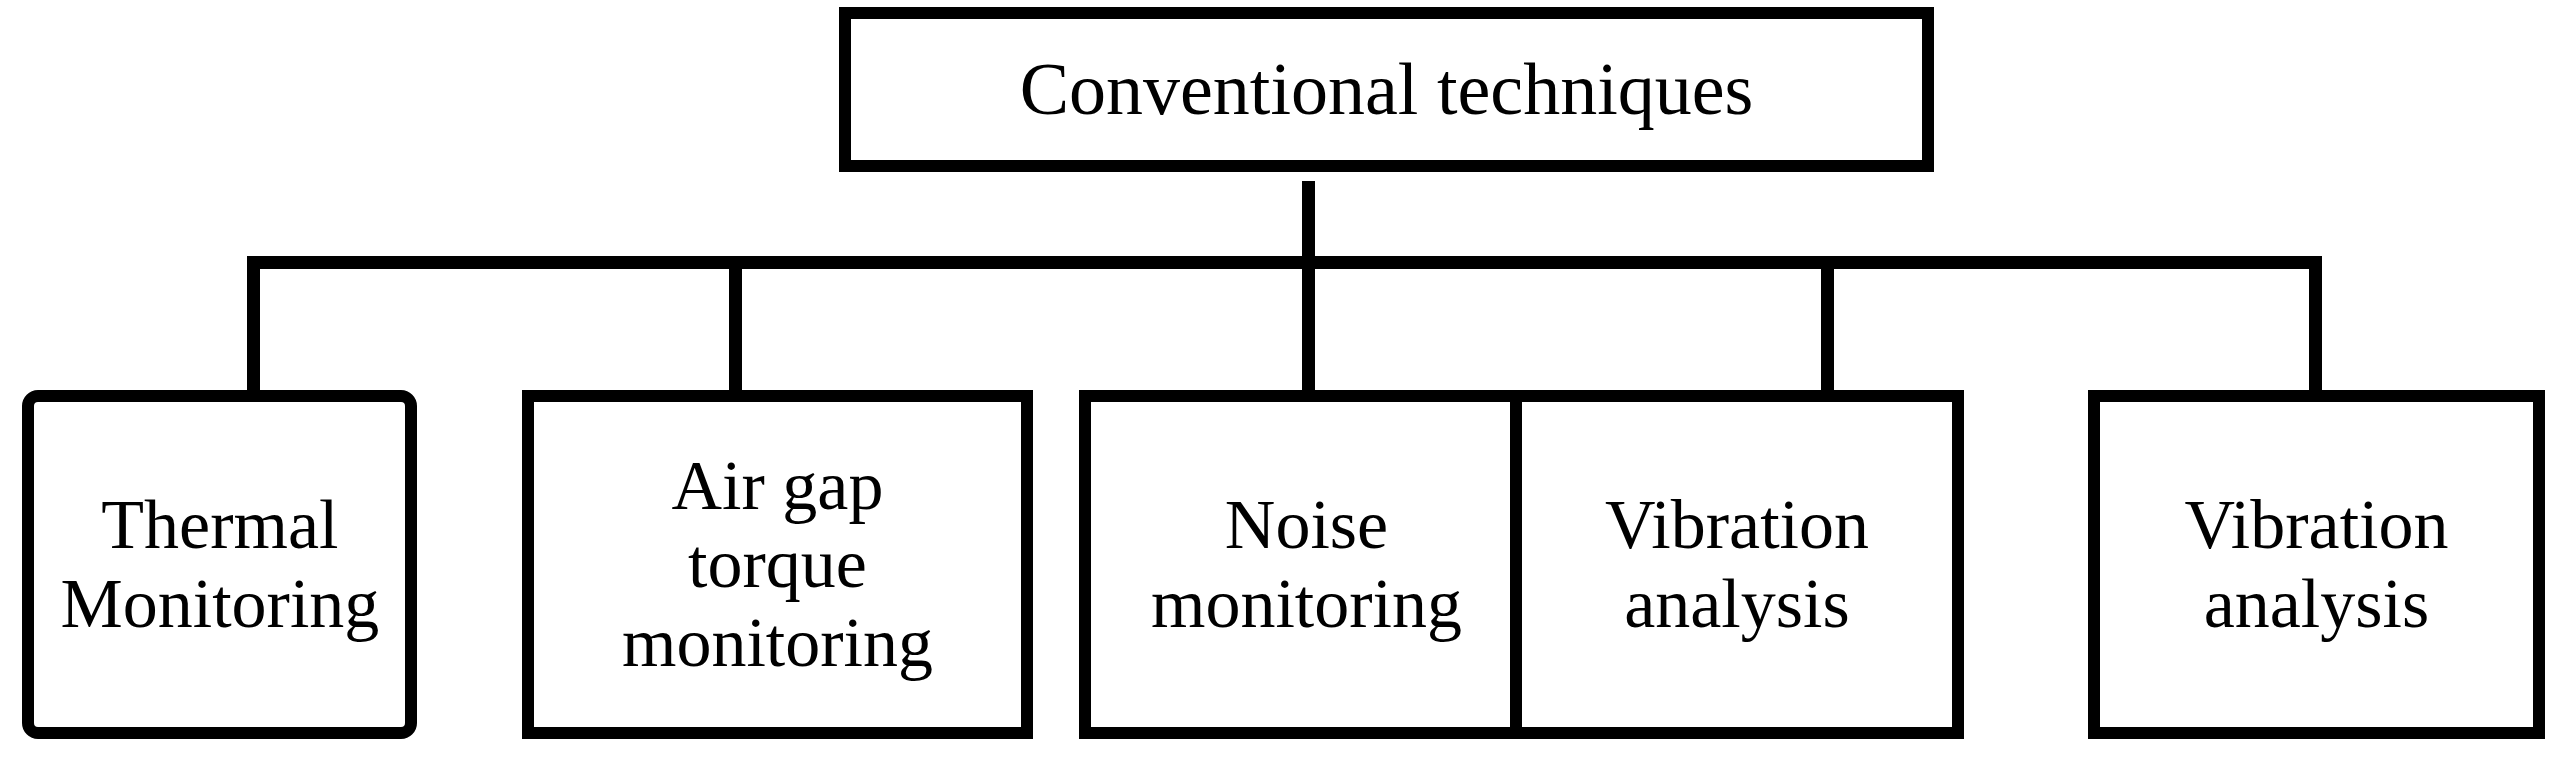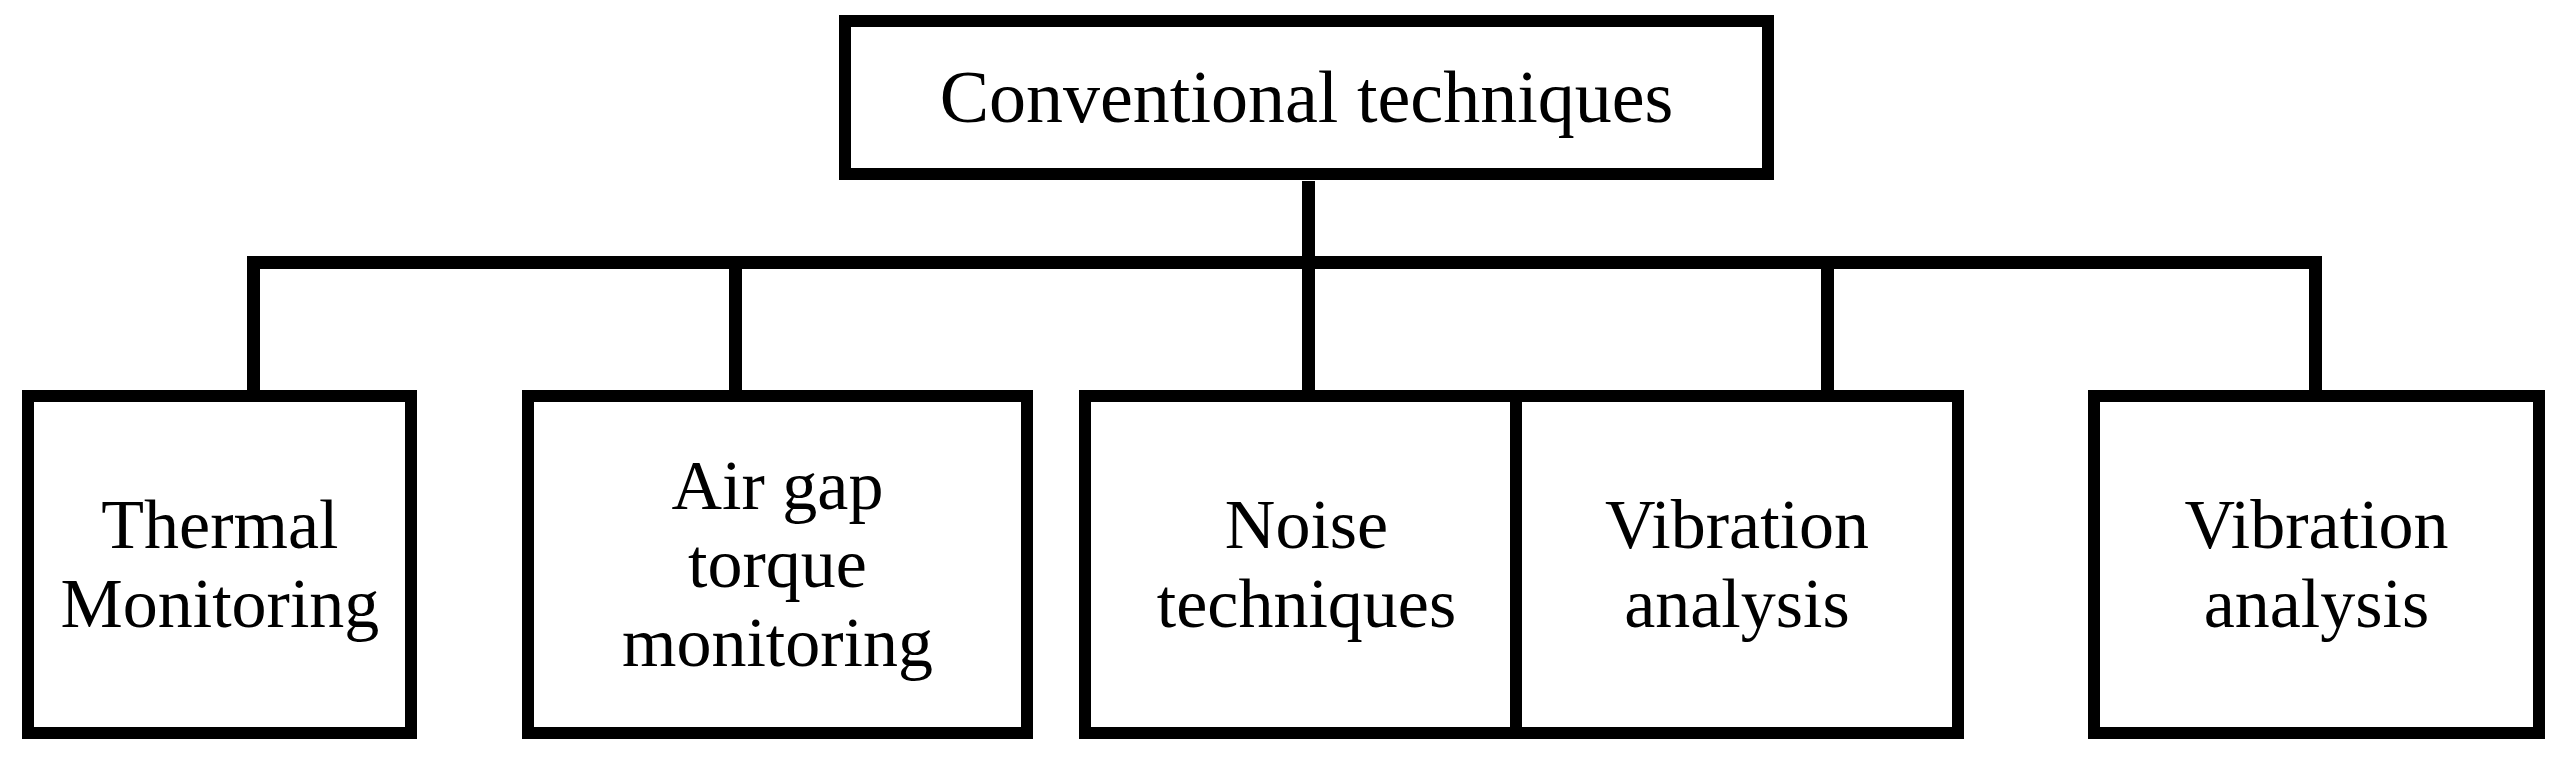--- a/index.html
+++ b/index.html
@@ -39,34 +39,34 @@
     display: block;
     width: 100%;
     padding: 0 5.9px;
     box-sizing: border-box;
     white-space: pre-line;
   }
 
   
   #node-root {
     left: 839px;
-    top: 15px;
-    width: 935px;
+    top: 7px;
+    width: 1095px;
     height: 165px;
     font-size: 74px;
   }
 
   
   .leaf-box {
     top: 390px;
     height: 349px;
     font-size: 70px;
   }
 
-  #node-leaf-0 { left: 22.4px;   width: 395px; }
+  #node-leaf-0 { left: 22.4px;   width: 395px; border-radius: 16px; }
   #node-leaf-1 { left: 522px;  width: 511px; font-family: Liberation Serif, serif; }
   #node-leaf-2 { left: 1079px; width: 455px; }
   #node-leaf-3 { left: 1510px; width: 454px; }
   #node-leaf-4 { left: 2088px; width: 457px; }
 
   
   .connector {
     position: absolute;
     background: #000000;
   }
@@ -123,21 +123,21 @@
   </div>
 
   <div class="node-box leaf-box" id="node-leaf-1">
     <span class="node-label">Air gap
 torque
 monitoring</span>
   </div>
 
   <div class="node-box leaf-box" id="node-leaf-2">
     <span class="node-label">Noise
-techniques</span>
+monitoring</span>
   </div>
 
   <div class="node-box leaf-box" id="node-leaf-3">
     <span class="node-label">Vibration
 analysis</span>
   </div>
 
   <div class="node-box leaf-box" id="node-leaf-4">
     <span class="node-label">Vibration
 analysis</span>

